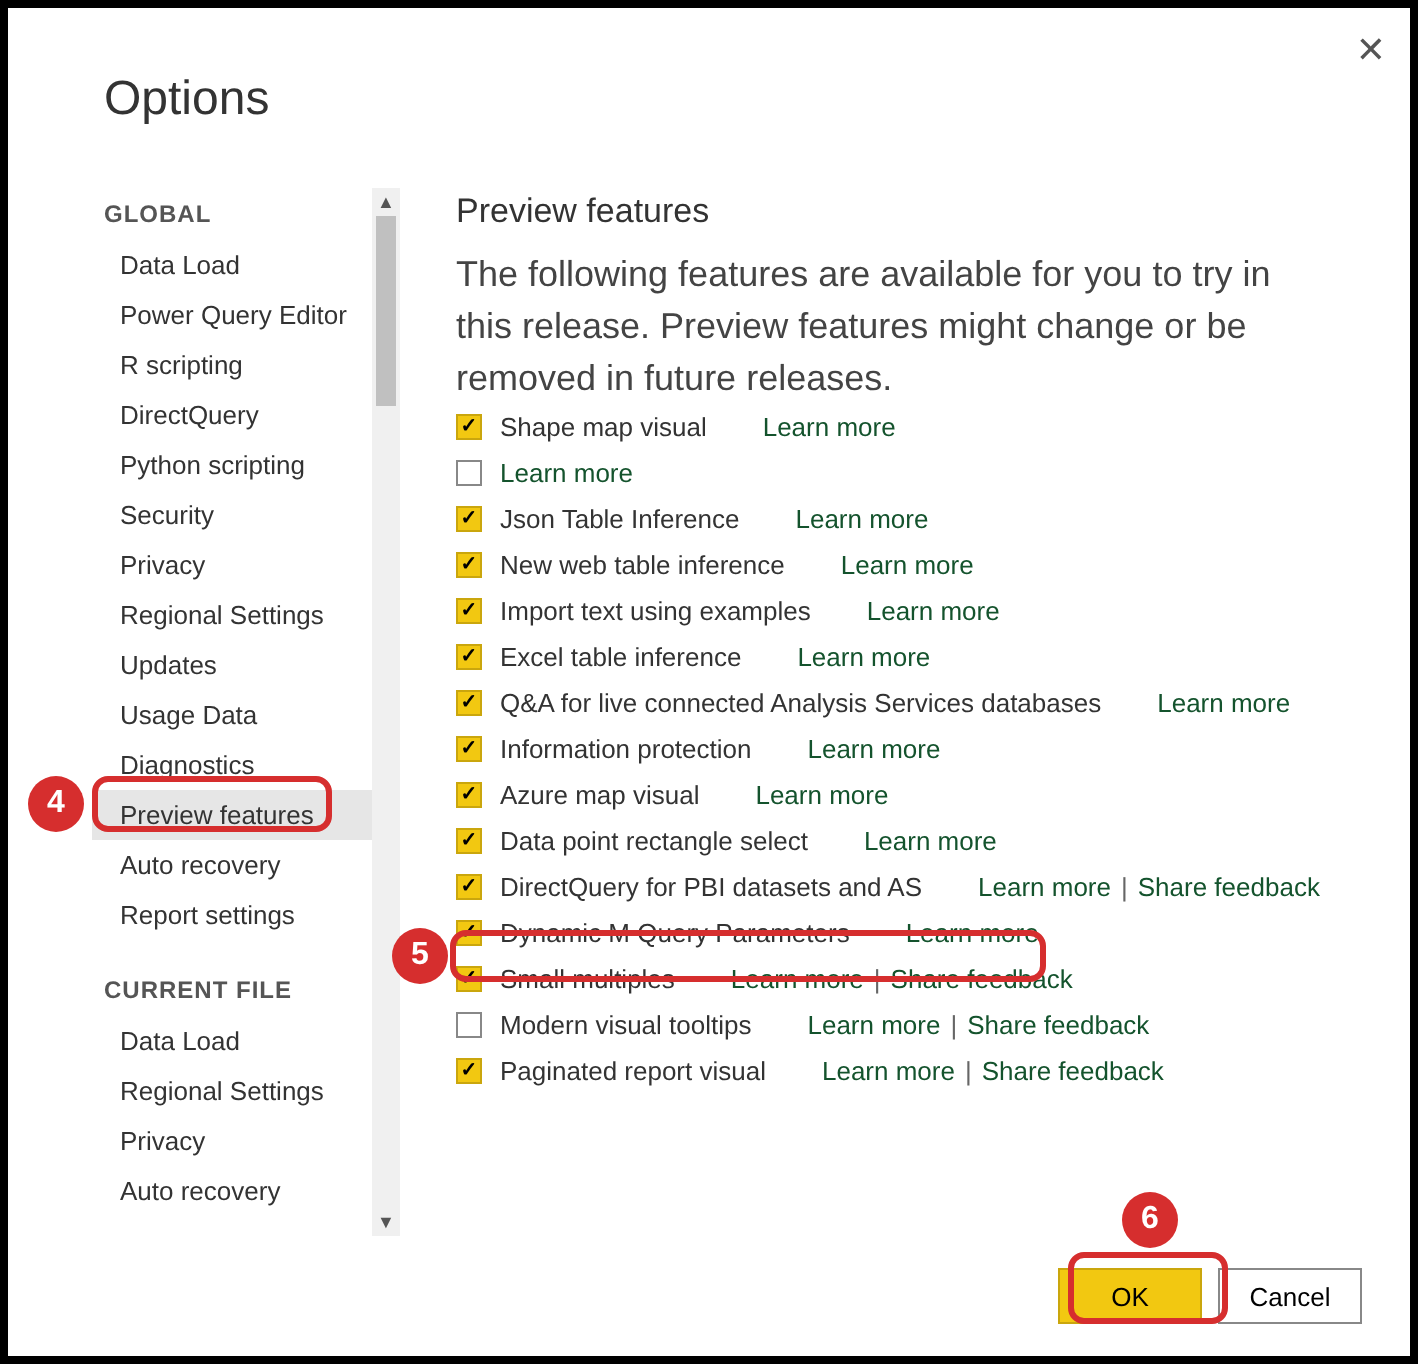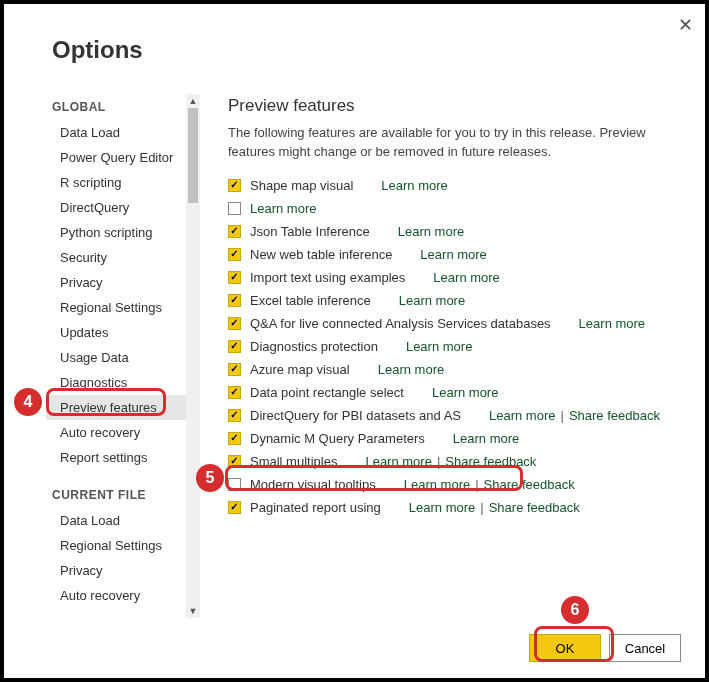--- a/index.html
+++ b/index.html
@@ -1,32 +1,32 @@
 <!DOCTYPE html>
 <html><head>
 <meta charset="utf-8">
 <style>
   * { box-sizing: border-box; margin: 0; padding: 0; }
   html, body { width: 709px; height: 682px; font-family: "Segoe UI", Arial, sans-serif; }
   .outer { width: 709px; height: 682px; background: #000; padding: 4px; }
   .dialog { width: 100%; height: 100%; background: #fff; position: relative; }
   .close-x { position: absolute; right: 12px; top: 10px; font-size: 18px; color: #555; cursor: pointer; font-family: Arial; }
-  .title { position: absolute; left: 48px; top: 32px; font-size: 24px; font-weight: 700; color: #333; }
+  .title { position: absolute; left: 48px; top: 32px; font-size: 24px; font-weight: 400; color: #333; }
   .body { position: absolute; left: 42px; top: 90px; right: 24px; bottom: 60px; display: flex; }
   .sidebar-wrap { width: 154px; display: flex; }
   .sidebar { width: 140px; overflow: hidden; }
   .scrollbar { width: 14px; background: #f0f0f0; position: relative; }
   .scrollbar .arrow { height: 14px; text-align: center; font-size: 9px; color: #555; cursor: pointer; line-height: 14px; }
   .scrollbar .thumb { position: absolute; top: 14px; left: 2px; right: 2px; height: 95px; background: #c0c0c0; }
   .section-head { font-size: 12px; font-weight: 700; color: #555; letter-spacing: .5px; margin: 6px 0 6px 6px; }
   .sidebar-item { font-size: 13px; color: #333; padding: 5px 4px 5px 14px; cursor: pointer; white-space: nowrap; }
   .sidebar-item.selected { background: #e6e6e6; }
   .main { flex: 1; padding-left: 28px; padding-top: 2px; }
   .main-title { font-size: 17px; color: #333; margin-bottom: 8px; }
-  .main-desc { font-size: 13px; color: #444; line-height: 1.45; margin-bottom: 12px; max-width: 420px; }
+  .main-desc { font-size: 18px; color: #444; line-height: 1.45; max-width: 420px; }
   .feat { display: flex; align-items: center; font-size: 13px; color: #333; padding: 4px 0; white-space: nowrap; }
   .cb { width: 13px; height: 13px; border: 1px solid #888; margin-right: 9px; display: inline-flex; align-items: center; justify-content: center; font-size: 10px; font-weight: bold; line-height: 1; }
   .cb.checked { background: #f2c811; border-color: #caa60d; color: #000; }
   .feat .label { margin-right: 28px; }
   .lm, .sf { color: #14532d; cursor: pointer; font-size: 13px; }
   .sep { color: #666; margin: 0 5px; }
   .buttons { position: absolute; right: 24px; bottom: 16px; display: flex; gap: 8px; }
   .btn { min-width: 72px; height: 28px; font-size: 13px; border: 1px solid #888; background: #fff; cursor: pointer; }
   .btn.primary { background: #f2c811; border-color: #caa60d; }
   
@@ -106,21 +106,21 @@
               <span class="label">Excel table inference</span>
               <span class="lm">Learn more</span>
             </div>
             <div class="feat">
               <span class="cb checked">✓</span>
               <span class="label">Q&amp;A for live connected Analysis Services databases</span>
               <span class="lm">Learn more</span>
             </div>
             <div class="feat">
               <span class="cb checked">✓</span>
-              <span class="label">Diagnostics protection</span>
+              <span class="label">Information protection</span>
               <span class="lm">Learn more</span>
             </div>
             <div class="feat">
               <span class="cb checked">✓</span>
               <span class="label">Azure map visual</span>
               <span class="lm">Learn more</span>
             </div>
             <div class="feat">
               <span class="cb checked">✓</span>
               <span class="label">Data point rectangle select</span>
@@ -147,21 +147,21 @@
             </div>
             <div class="feat">
               <span class="cb"></span>
               <span class="label">Modern visual tooltips</span>
               <span class="lm">Learn more</span>
               <span class="sep">|</span>
               <span class="sf">Share feedback</span>
             </div>
             <div class="feat">
               <span class="cb checked">✓</span>
-              <span class="label">Paginated report using</span>
+              <span class="label">Paginated report visual</span>
               <span class="lm">Learn more</span>
               <span class="sep">|</span>
               <span class="sf">Share feedback</span>
             </div>
           </div>
     </div>
   </div>
 
   <div class="buttons">
     <button class="btn primary">OK</button>

